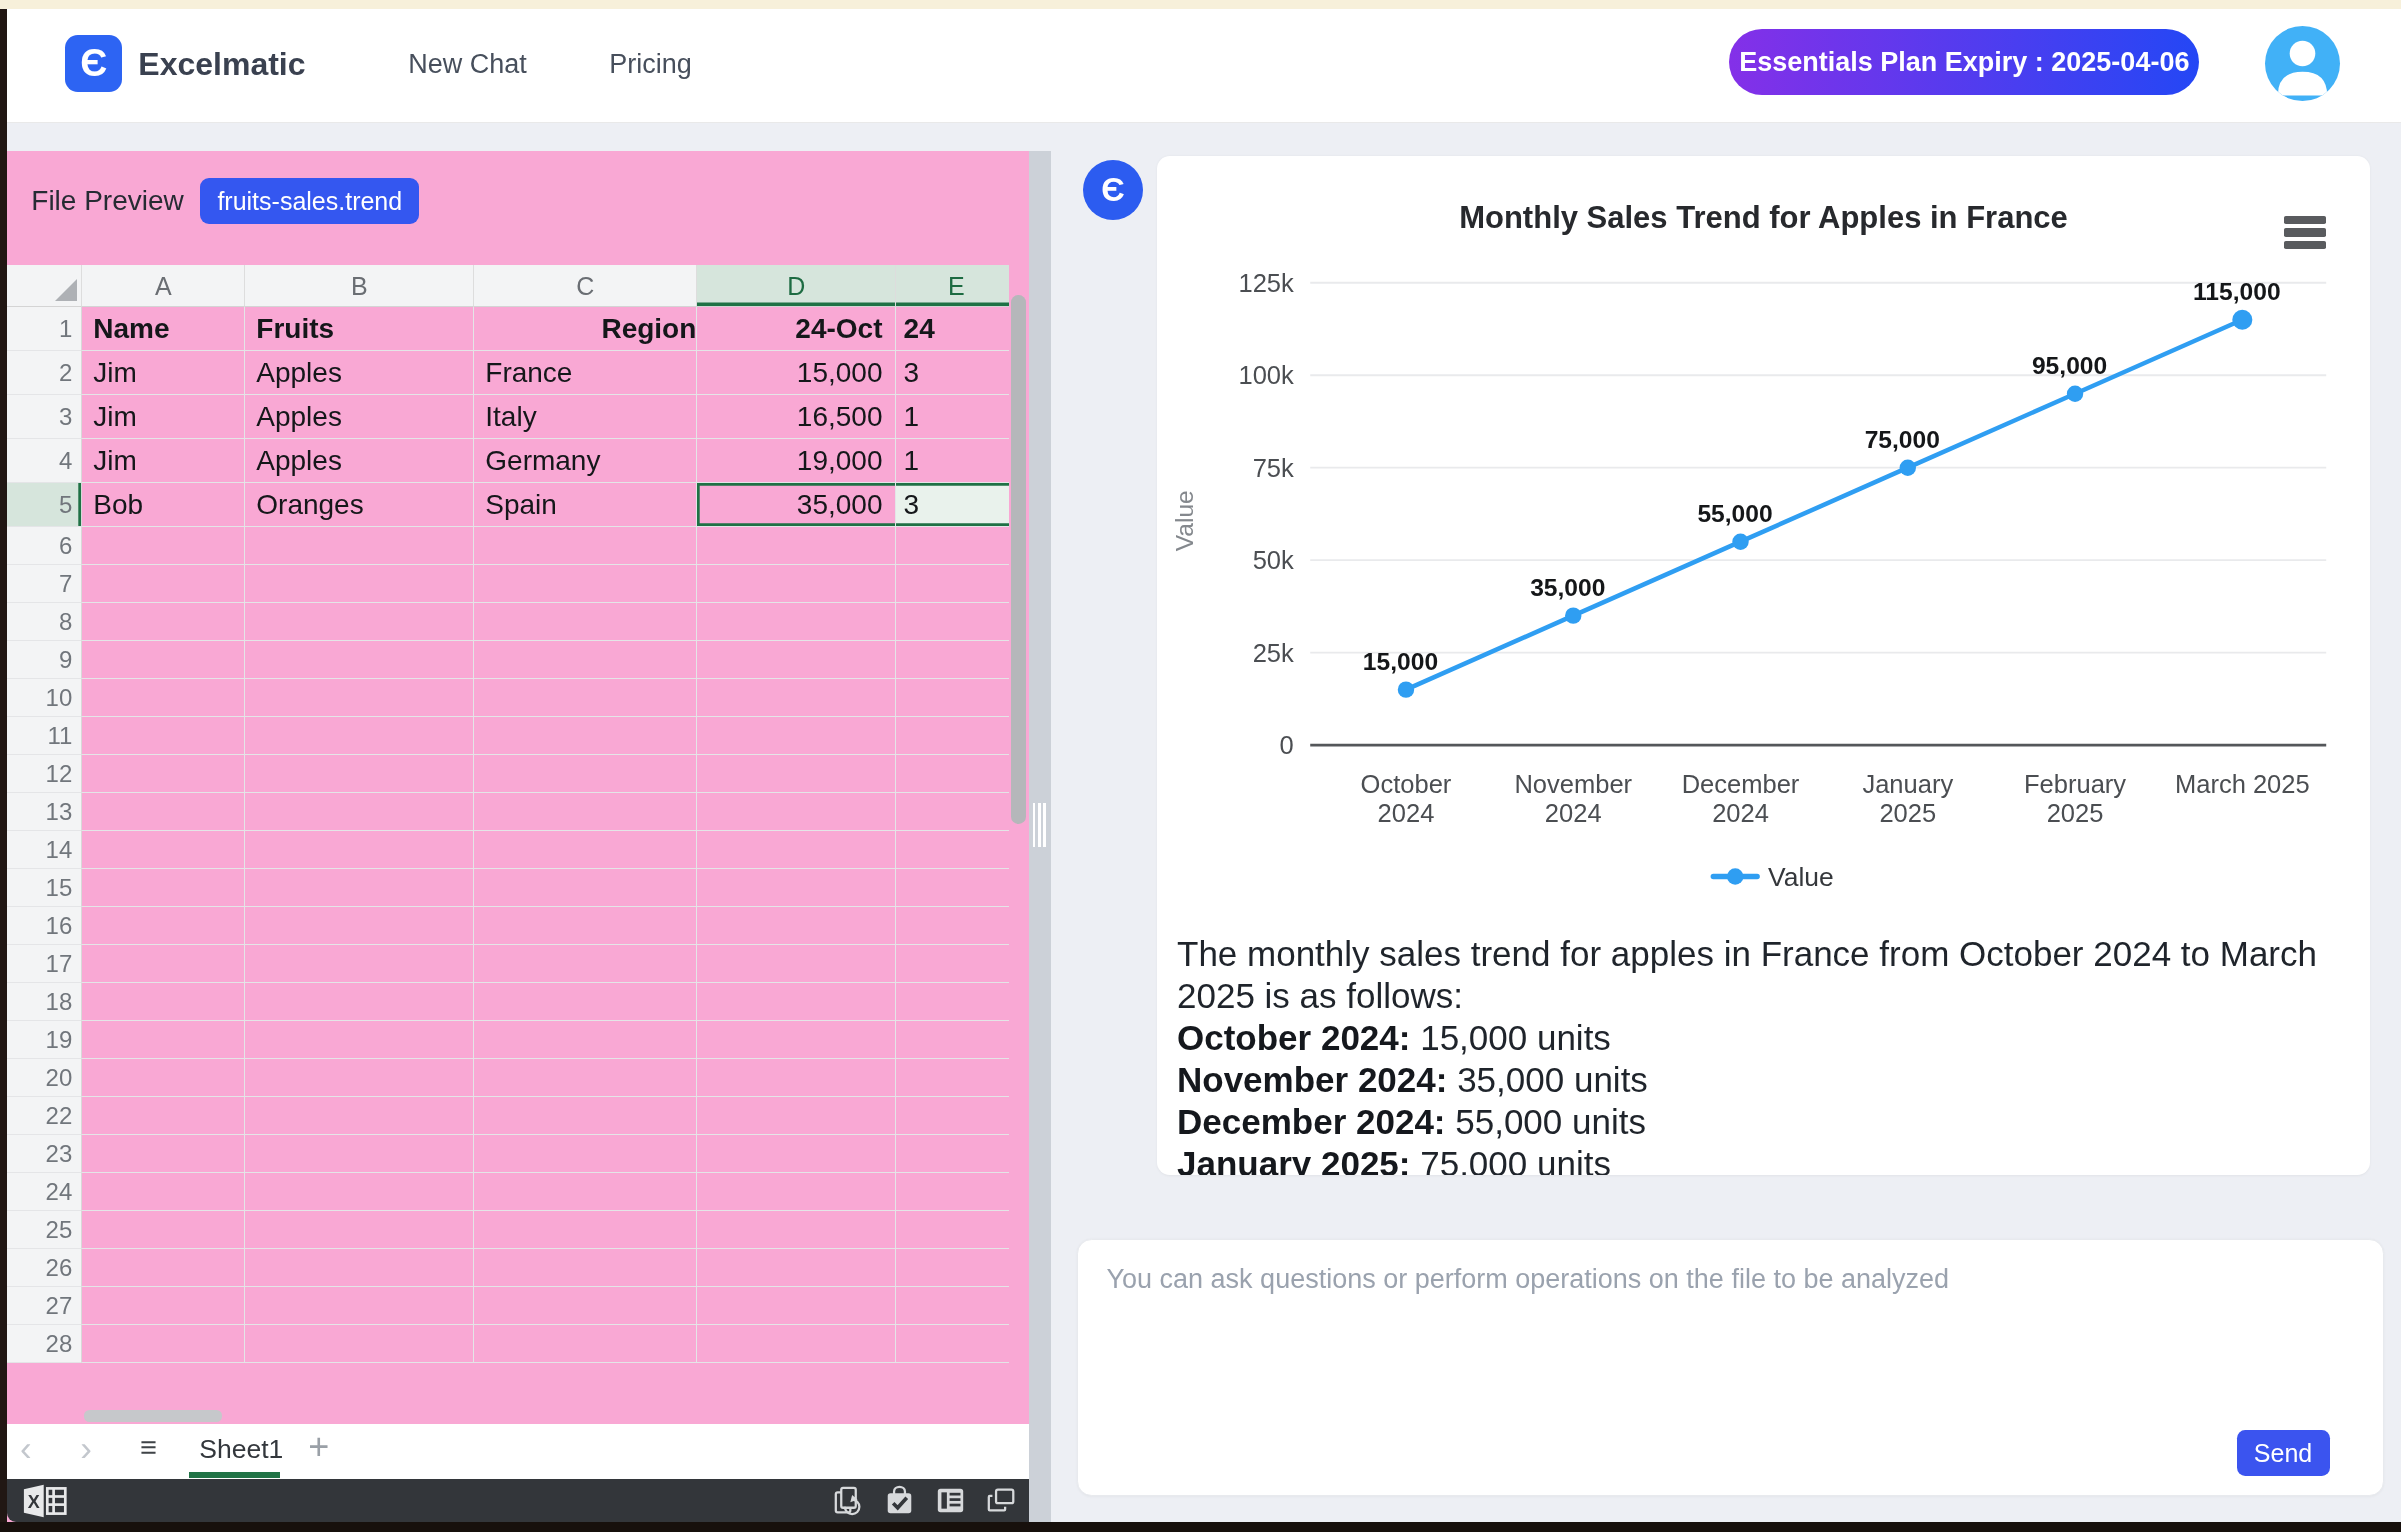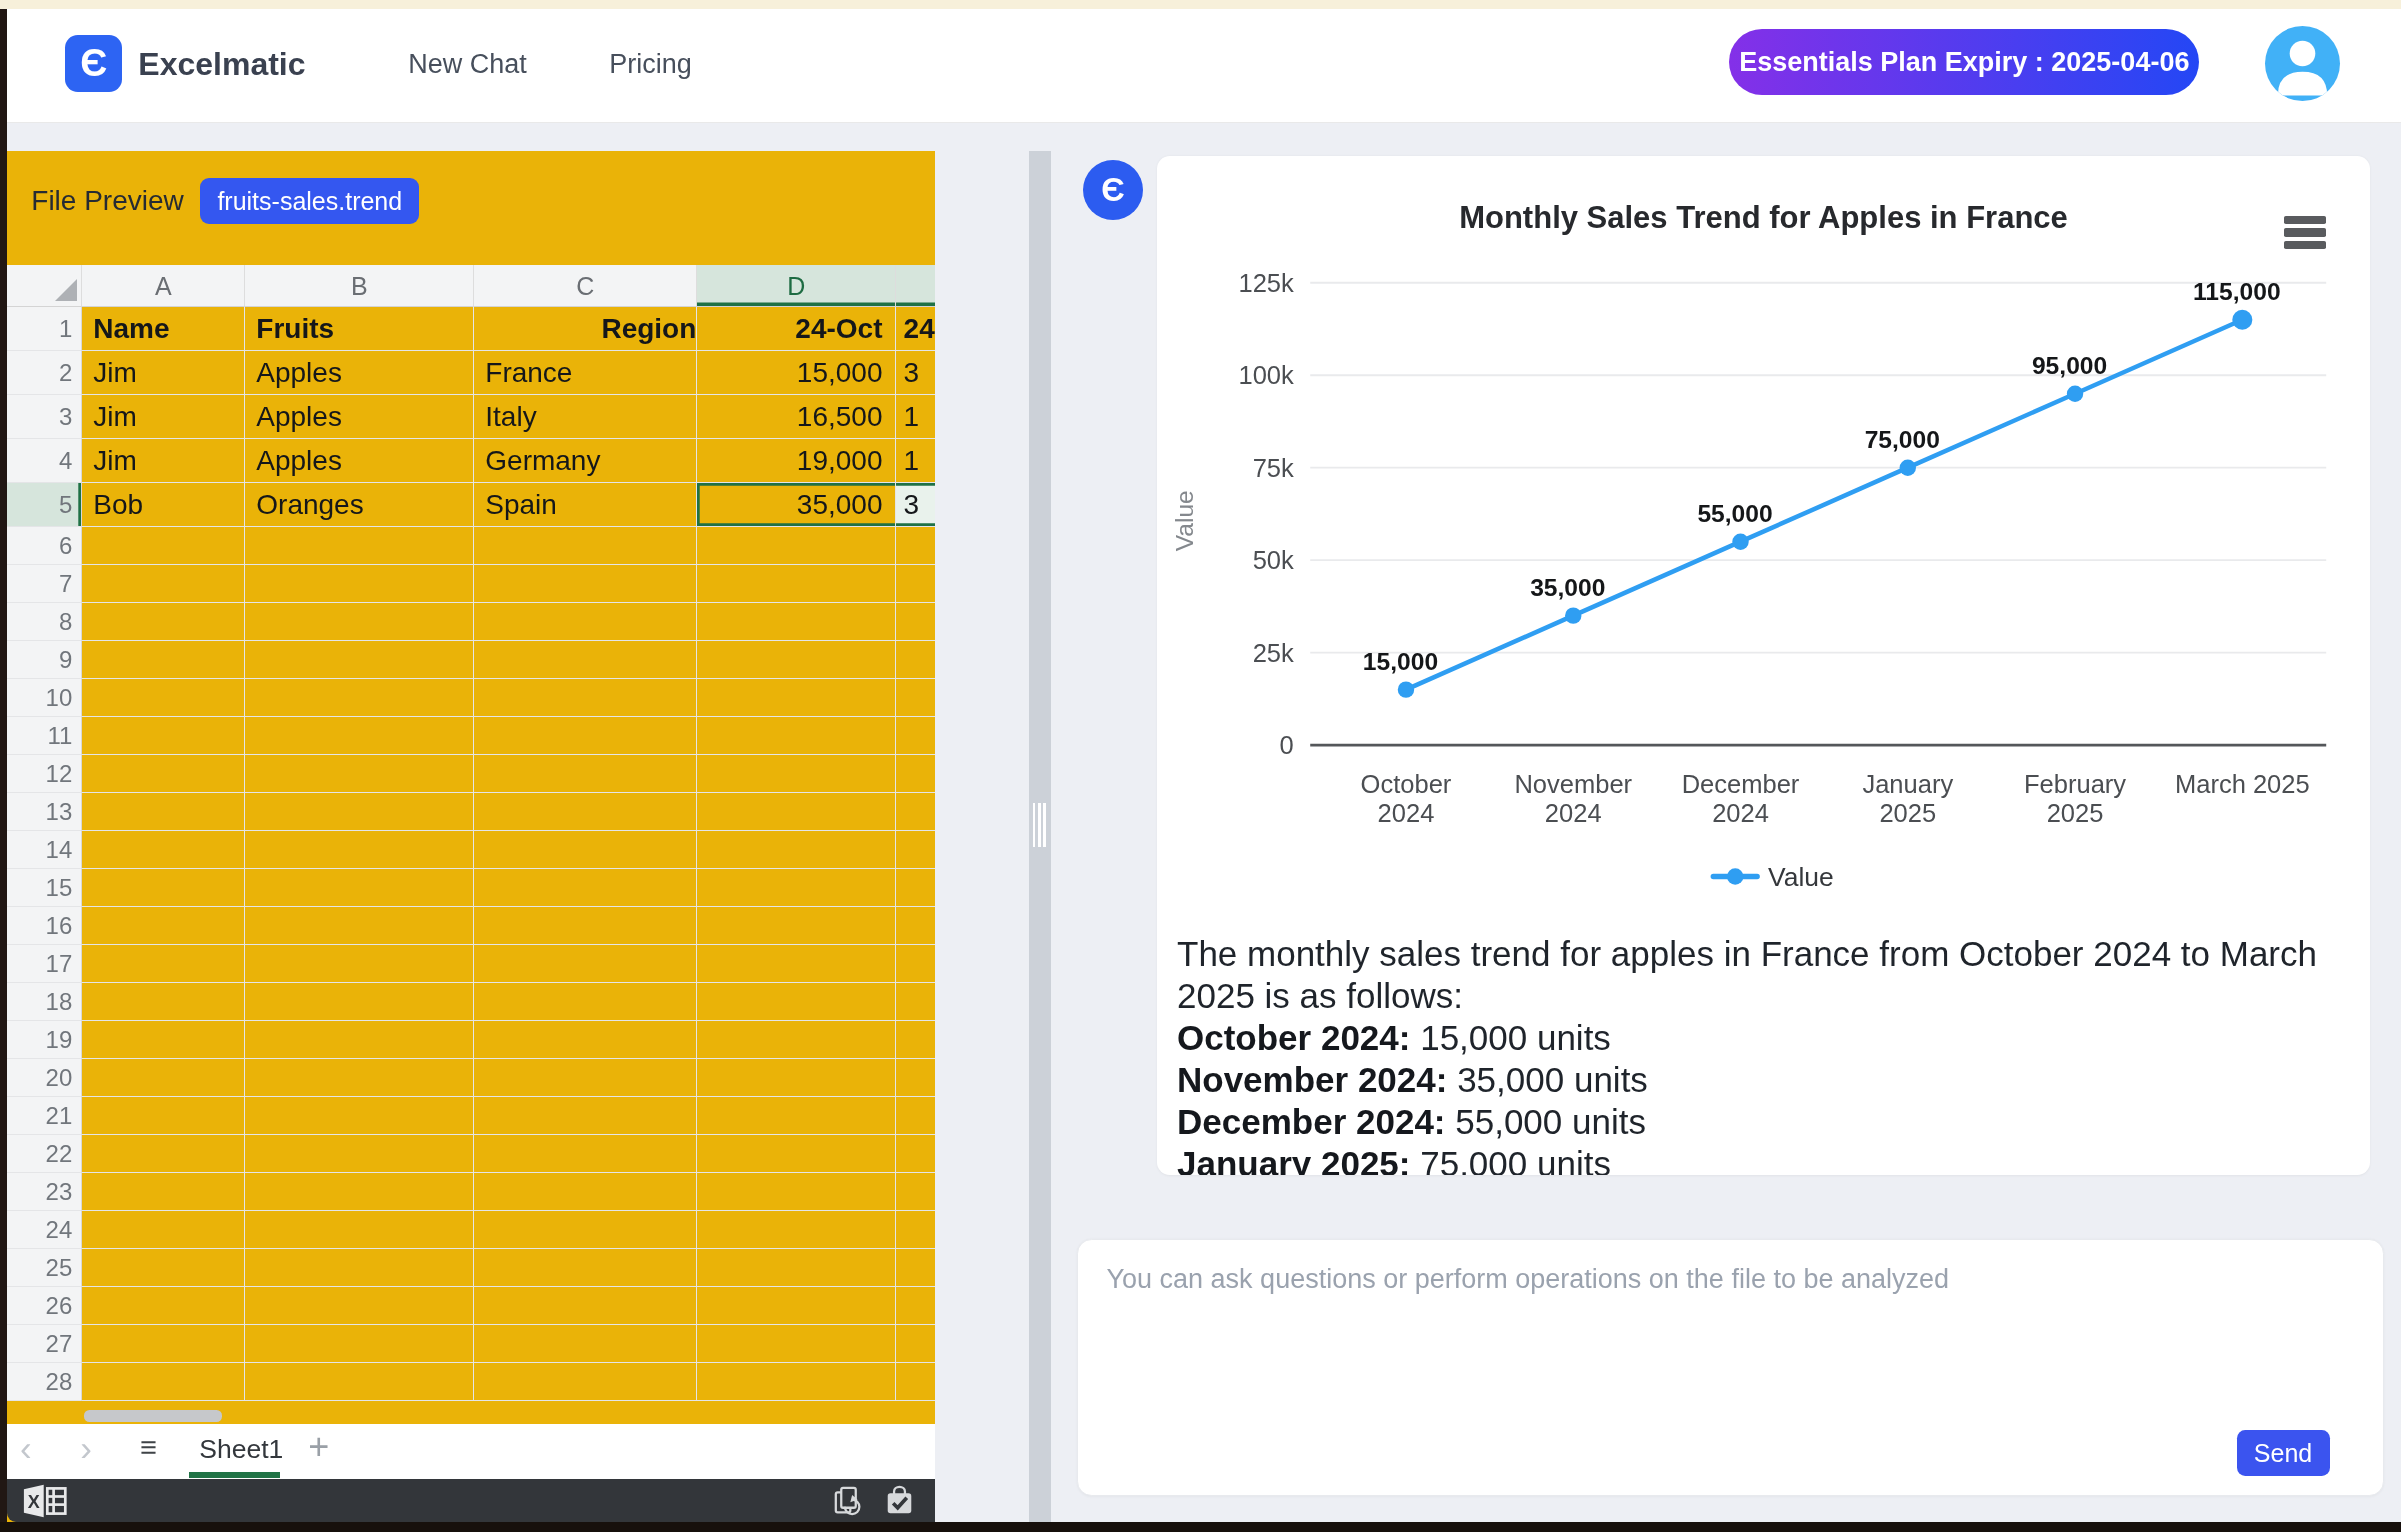--- a/index.html
+++ b/index.html
@@ -17,21 +17,21 @@
   .logo-sq{left:58px;top:25.5px;width:57px;height:57px;border-radius:12.8px;background:#2d64f3;color:#fff;
            font-size:38px;font-weight:bold;display:flex;align-items:center;justify-content:center;}
   .brand{left:131px;top:0;height:111px;display:flex;align-items:center;font-size:32px;font-weight:bold;color:#3a4150;}
   .navlink{top:0;height:111px;display:flex;align-items:center;font-size:27px;color:#474f5c;cursor:pointer;}
   #nav-link-1{left:401px;} #nav-link-2{left:602px;}
   .plan-pill{left:1722px;top:20px;width:470px;height:66px;border-radius:33px;color:#fff;font-size:27px;font-weight:bold;
              background:linear-gradient(90deg,#8430e8,#2447f5);display:flex;align-items:center;justify-content:center;}
   .user-avatar{left:2258px;top:17.3px;width:75px;height:75px;border-radius:50%;background:#41b1f7;overflow:hidden;}
 
   
-  .left-panel{left:7.3px;top:151px;width:928px;height:1371px;background:#eab308;overflow:hidden;}
+  .left-panel{left:7.3px;top:151px;width:1022px;height:1371px;background:#f9a8d4;overflow:hidden;}
   .fp-label{left:24px;top:27px;height:46px;display:flex;align-items:center;font-size:28px;color:#262b33;}
   .file-badge{left:193px;top:27px;width:219px;height:46px;border-radius:9px;background:#3457f0;color:#fff;
               font-size:25px;display:flex;align-items:center;justify-content:center;}
 
   
   .grid{left:0;top:114px;width:1002px;overflow:hidden;}
   .g-row{display:flex;}
   .g-cell{box-sizing:border-box;border-right:0.9px solid #e4e5e7;border-bottom:0.9px solid #e4e5e7;
           overflow:hidden;white-space:nowrap;font-size:28px;color:#15171a;}
   .g-hdr{background:#f3f4f5;color:#6a6e73;font-size:25px;text-align:center;
@@ -278,28 +278,20 @@
         <div class="g-row">
           <div class="g-cell g-rn" style="width: 75px; height: 38px; line-height: 38px;">19</div>
           <div class="g-cell c-a" style="width: 163px; height: 38px; line-height: 38px;"></div>
           <div class="g-cell c-b" style="width: 229px; height: 38px; line-height: 38px;"></div>
           <div class="g-cell c-c" style="width: 223px; height: 38px; line-height: 38px;"></div>
           <div class="g-cell c-d" style="width: 199px; height: 38px; line-height: 38px;"></div>
           <div class="g-cell c-e" style="width: 113px; height: 38px; line-height: 38px;"></div>
         </div>
         <div class="g-row">
           <div class="g-cell g-rn" style="width: 75px; height: 38px; line-height: 38px;">20</div>
-          <div class="g-cell c-a" style="width: 163px; height: 38px; line-height: 38px;"></div>
-          <div class="g-cell c-b" style="width: 229px; height: 38px; line-height: 38px;"></div>
-          <div class="g-cell c-c" style="width: 223px; height: 38px; line-height: 38px;"></div>
-          <div class="g-cell c-d" style="width: 199px; height: 38px; line-height: 38px;"></div>
-          <div class="g-cell c-e" style="width: 113px; height: 38px; line-height: 38px;"></div>
-        </div>
-        <div class="g-row">
-          <div class="g-cell g-rn" style="width: 75px; height: 38px; line-height: 38px;">21</div>
           <div class="g-cell c-a" style="width: 163px; height: 38px; line-height: 38px;"></div>
           <div class="g-cell c-b" style="width: 229px; height: 38px; line-height: 38px;"></div>
           <div class="g-cell c-c" style="width: 223px; height: 38px; line-height: 38px;"></div>
           <div class="g-cell c-d" style="width: 199px; height: 38px; line-height: 38px;"></div>
           <div class="g-cell c-e" style="width: 113px; height: 38px; line-height: 38px;"></div>
         </div>
         <div class="g-row">
           <div class="g-cell g-rn" style="width: 75px; height: 38px; line-height: 38px;">22</div>
           <div class="g-cell c-a" style="width: 163px; height: 38px; line-height: 38px;"></div>
           <div class="g-cell c-b" style="width: 229px; height: 38px; line-height: 38px;"></div>

